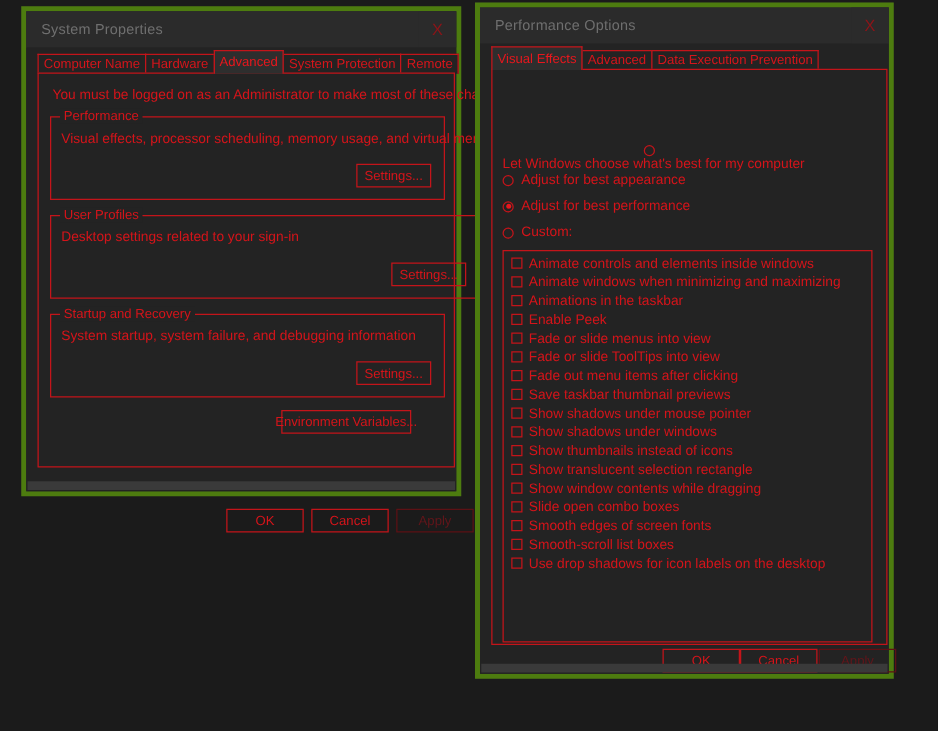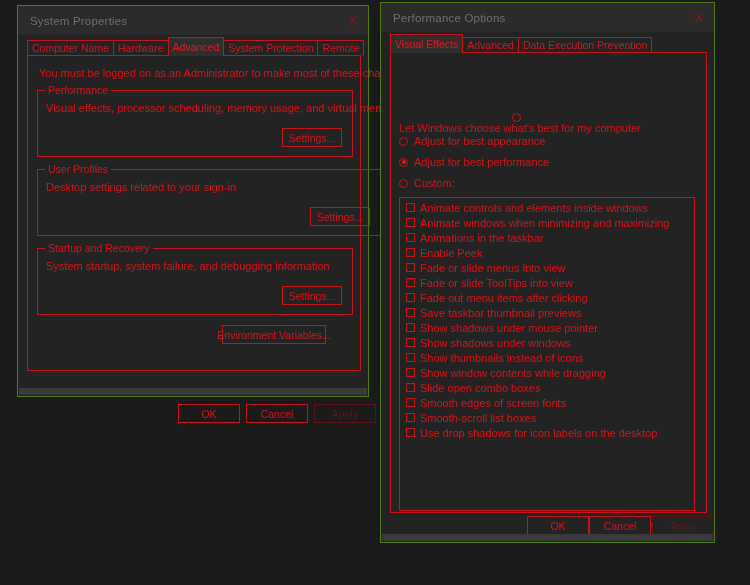--- a/index.html
+++ b/index.html
@@ -16,21 +16,21 @@
     position: relative;
     width: 750px;
     height: 585px;
     background: #1b1b1b;
   }
 
   
   .window {
     position: absolute;
     background: #262626;
-    border: 1px solid #4d7c0f;
+    border: 4px solid #4d7c0f;
     box-sizing: border-box;
   }
   .titlebar {
     position: absolute;
     left: 0; top: 0; right: 0;
     height: 29px;
     background: #2b2b2b;
     display: flex;
     align-items: center;
     justify-content: space-between;
@@ -338,20 +338,24 @@
           <div class="check-row">
             <span class="checkbox"></span>
             <span class="check-label">Show shadows under windows</span>
           </div>
           <div class="check-row">
             <span class="checkbox"></span>
             <span class="check-label">Show thumbnails instead of icons</span>
           </div>
           <div class="check-row">
             <span class="checkbox"></span>
+            <span class="check-label">Show translucent selection rectangle</span>
+          </div>
+          <div class="check-row">
+            <span class="checkbox"></span>
             <span class="check-label">Show window contents while dragging</span>
           </div>
           <div class="check-row">
             <span class="checkbox"></span>
             <span class="check-label">Slide open combo boxes</span>
           </div>
           <div class="check-row">
             <span class="checkbox"></span>
             <span class="check-label">Smooth edges of screen fonts</span>
           </div>

